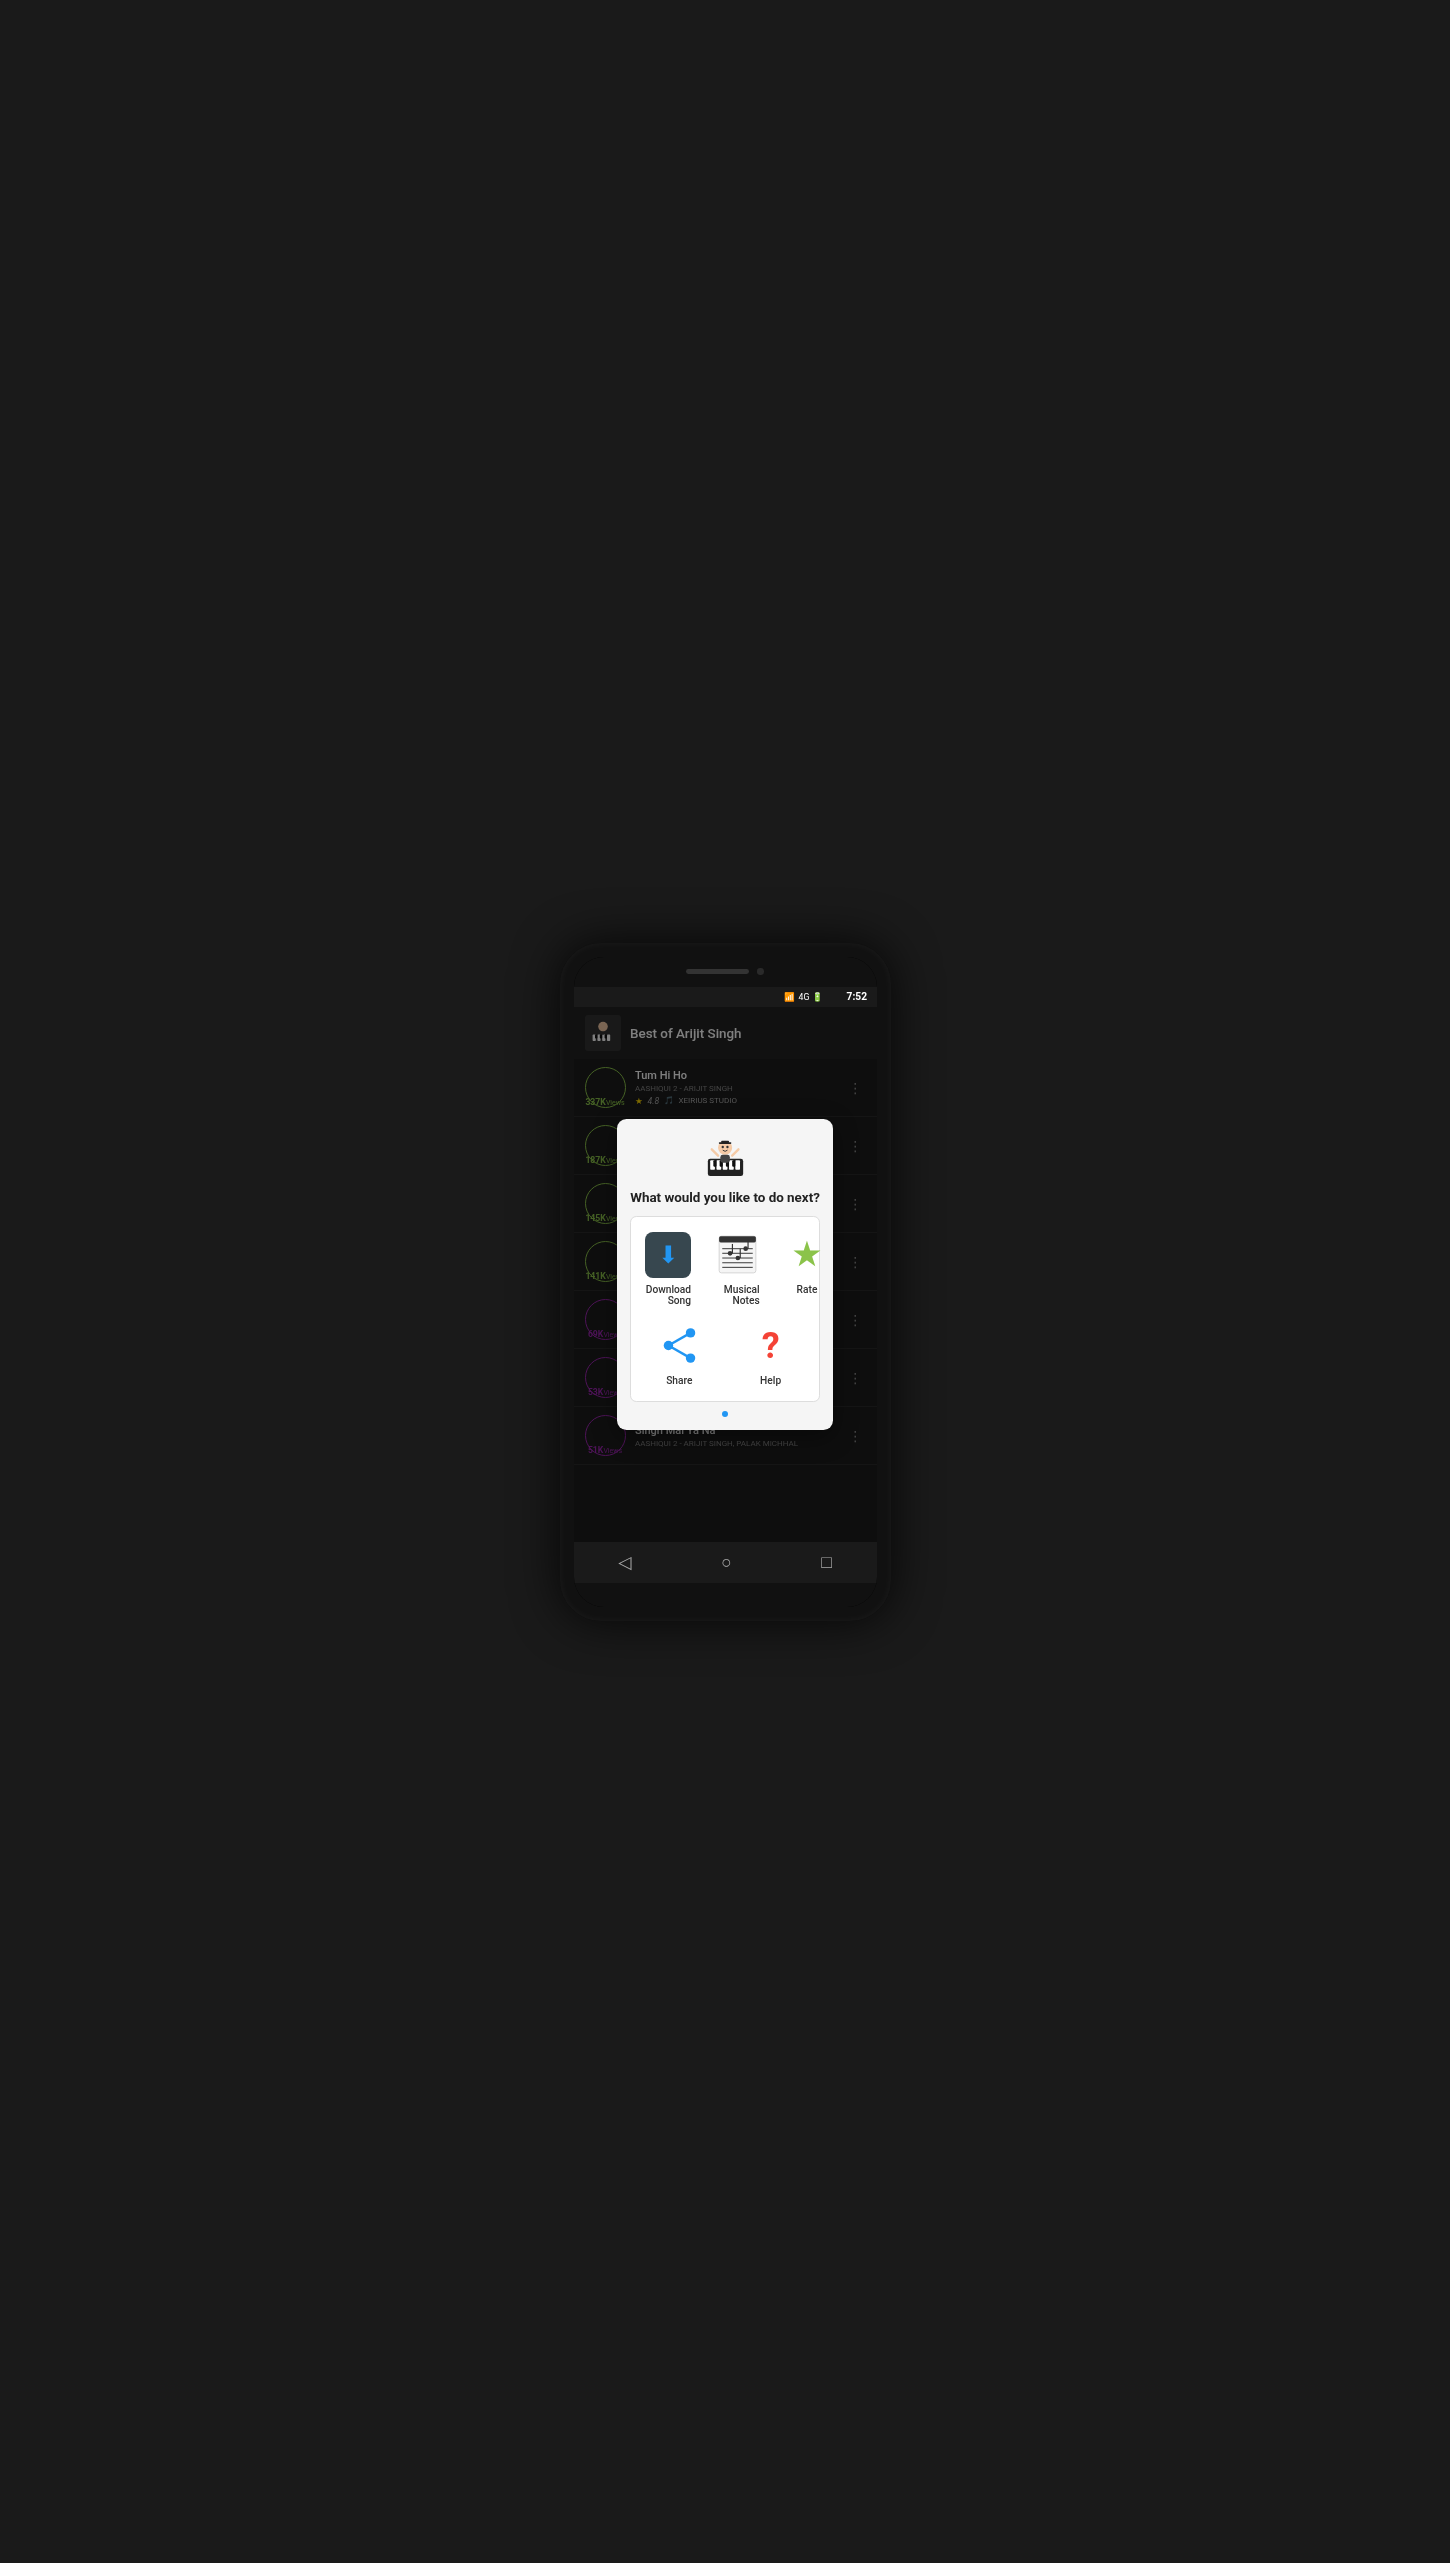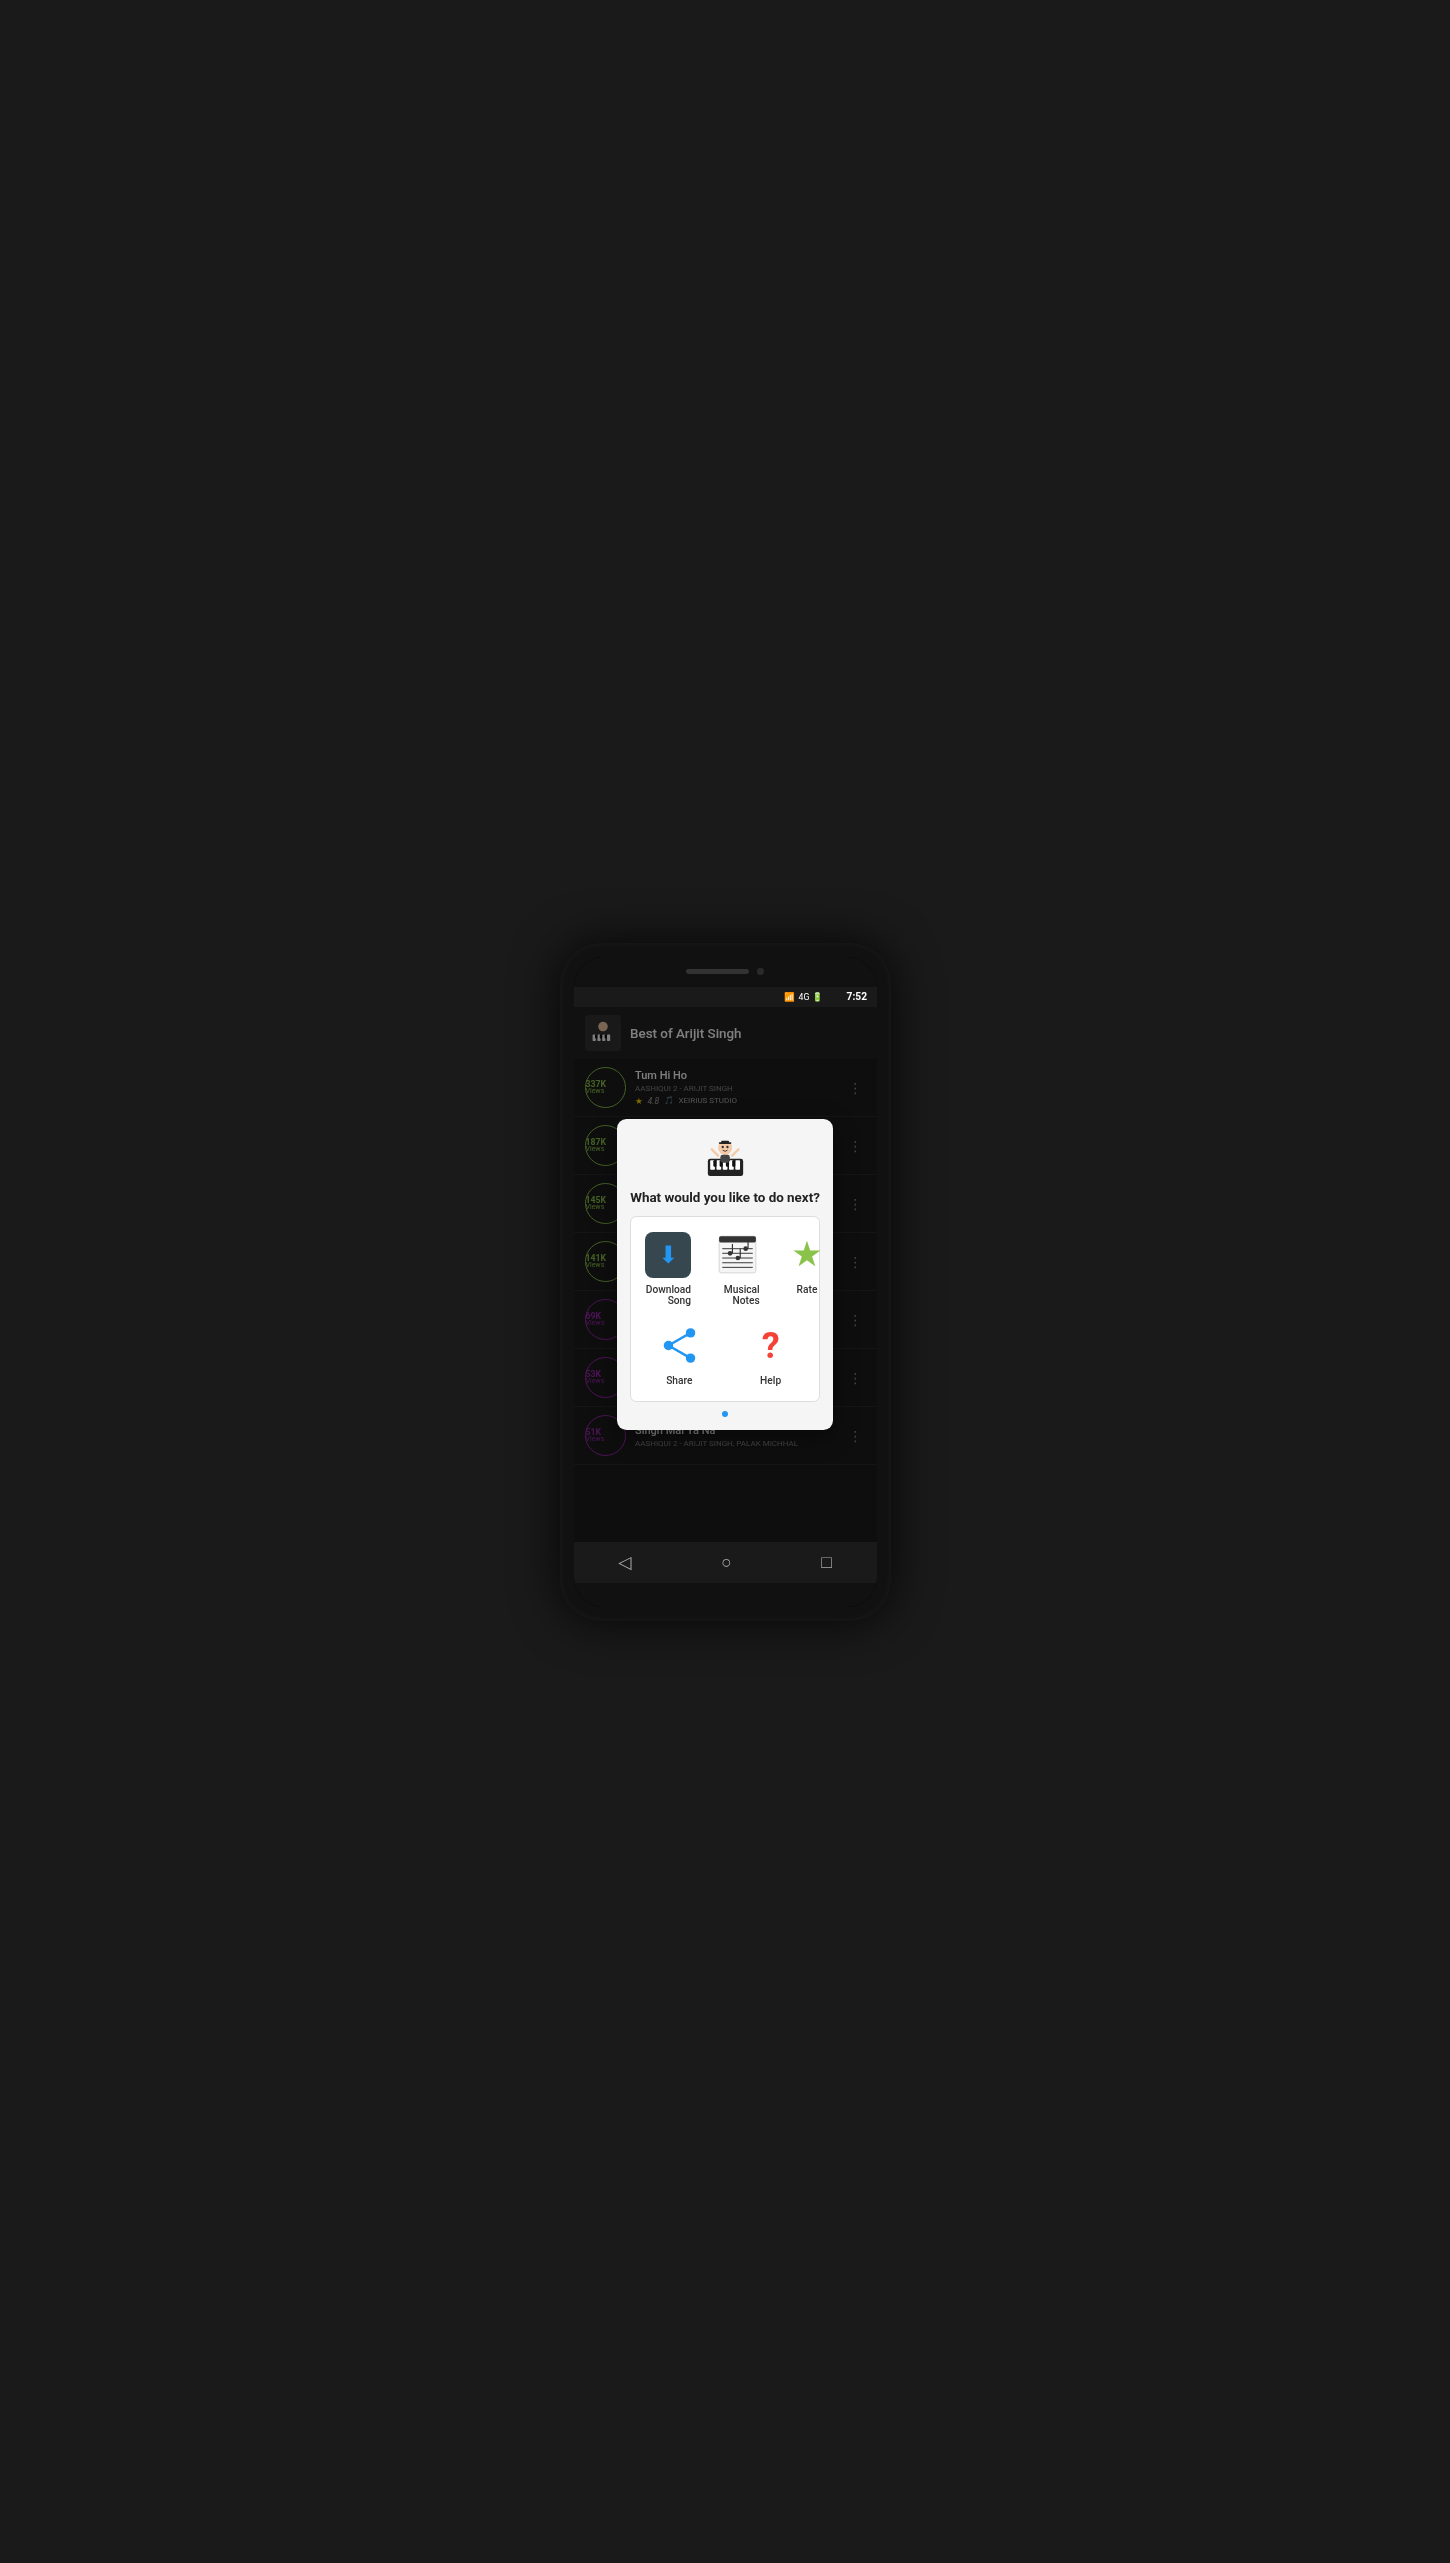--- a/index.html
+++ b/index.html
@@ -131,22 +131,21 @@
       gap: 9.5px;
       position: relative;
     }
 
     .views-circle {
       width: 41px;
       height: 41px;
       border-radius: 50%;
       border: 1.6px solid #8bc34a;
       display: flex;
-      flex-direction: column;
-      align-items: flex-start;
+      align-items: flex-end;
       justify-content: center;
       flex-shrink: 0;
     }
     .views-circle.purple {
       border-color: #9c27b0;
     }
     .views-circle .views-count {
       color: #8bc34a;
       font-size: 8.7px;
       font-weight: bold;

